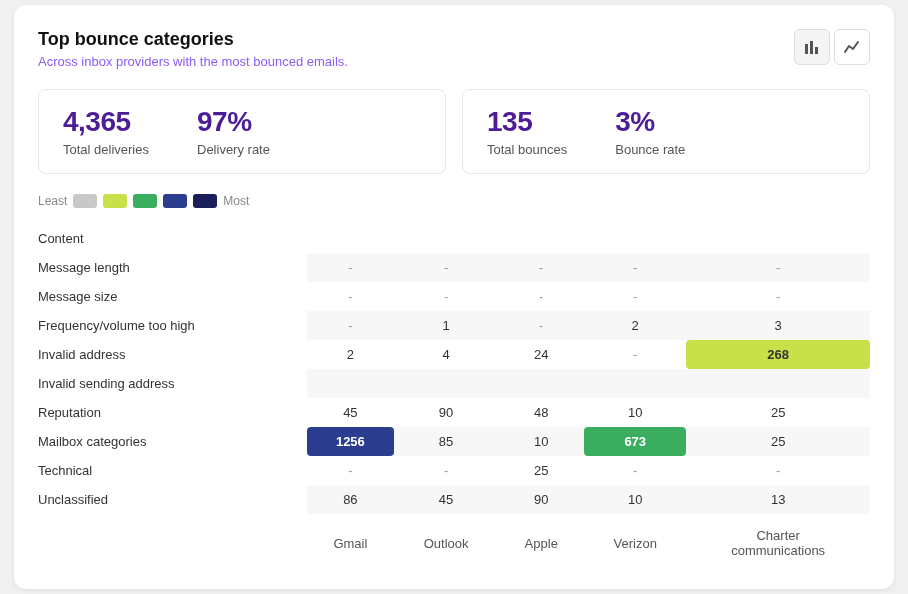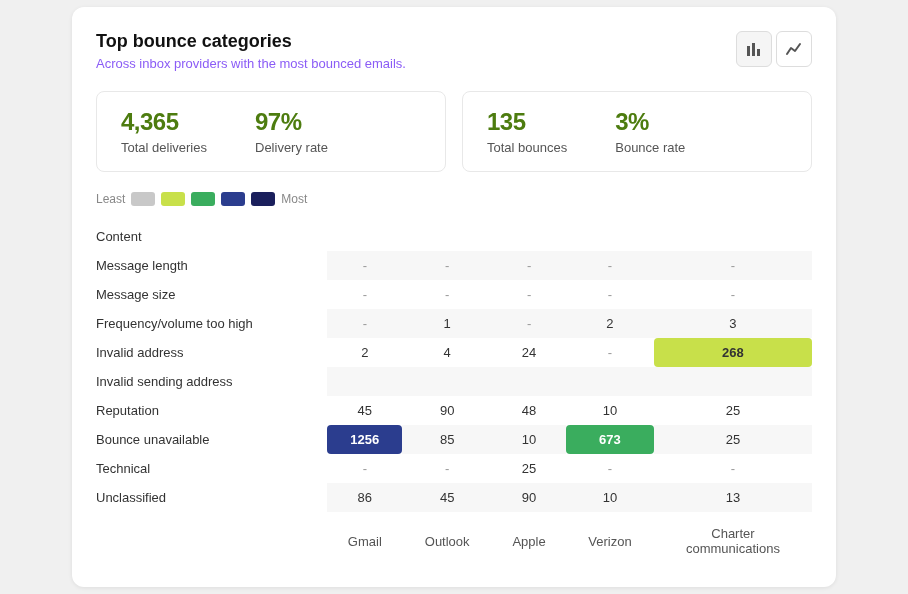--- a/index.html
+++ b/index.html
@@ -8,21 +8,21 @@
       font-family: -apple-system, BlinkMacSystemFont, 'Segoe UI', sans-serif;
       display: flex;
       justify-content: center;
       align-items: center;
       min-height: 100vh;
     }
     .card {
       background: #fff;
       border-radius: 12px;
       padding: 24px;
-      width: 764px;
+      width: 880px;
       box-shadow: 0 1px 4px rgba(0,0,0,0.08);
     }
     .card-header {
       display: flex;
       justify-content: space-between;
       align-items: flex-start;
       margin-bottom: 20px;
     }
     .card-title {
       font-size: 18px;
@@ -62,23 +62,23 @@
     .stat-card {
       border: 1px solid #e8e8e8;
       border-radius: 8px;
       padding: 16px 24px;
       display: flex;
       gap: 48px;
     }
     .stat-card.left { flex: 1; }
     .stat-card.right { flex: 1; }
     .stat-value {
-      font-size: 24px;
+      font-size: 28px;
       font-weight: 700;
-      color: #4d7c0f;
+      color: #4c1d95;
       letter-spacing: -0.5px;
     }
     .stat-label {
       font-size: 13px;
       color: #555;
       margin-top: 4px;
     }
     .legend-row {
       display: flex;
       align-items: center;
@@ -258,21 +258,21 @@
           </tr>
           <tr>
             <td>Reputation</td>
             <td class="cell-value">45</td>
             <td class="cell-value">90</td>
             <td class="cell-value">48</td>
             <td class="cell-value">10</td>
             <td class="cell-value">25</td>
           </tr>
           <tr class="row-even">
-            <td>Bounce unavailable</td>
+            <td>Mailbox categories</td>
             <td class="cell-highlight-blue">1256</td>
             <td class="cell-value">85</td>
             <td class="cell-value">10</td>
             <td class="cell-highlight-green">673</td>
             <td class="cell-value">25</td>
           </tr>
           <tr>
             <td>Technical</td>
             <td class="cell-dash">-</td>
             <td class="cell-dash">-</td>

